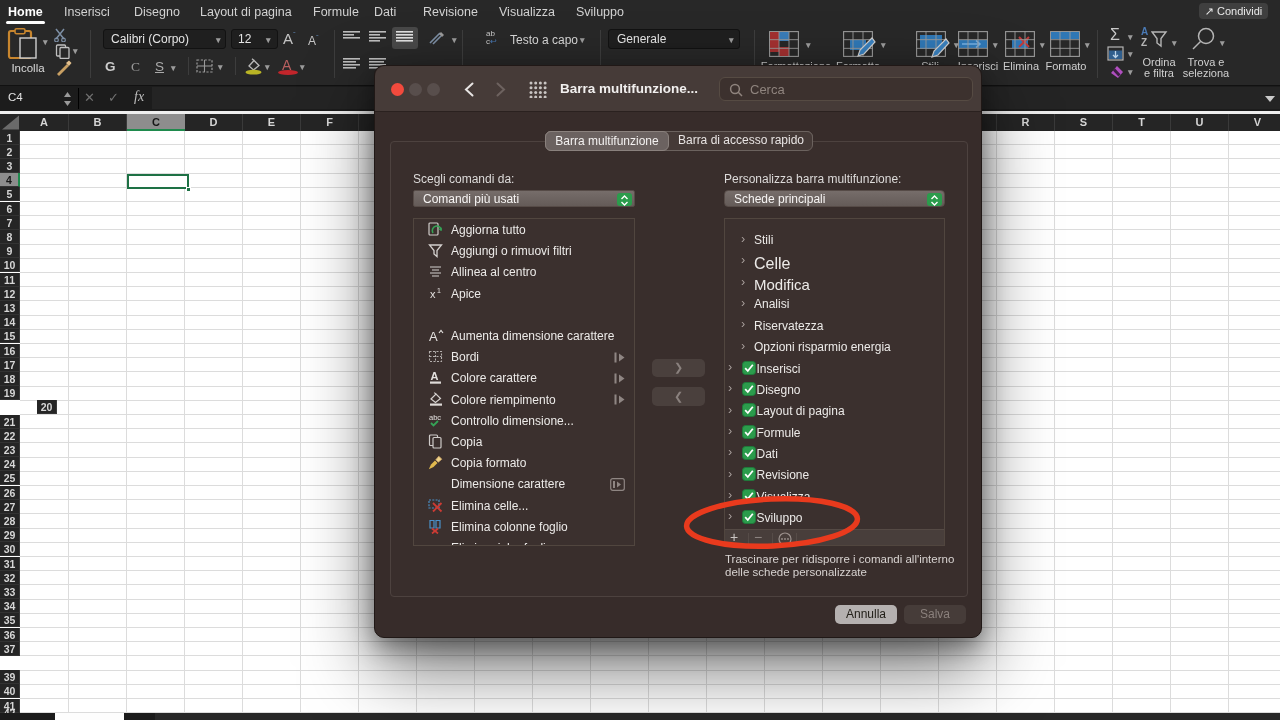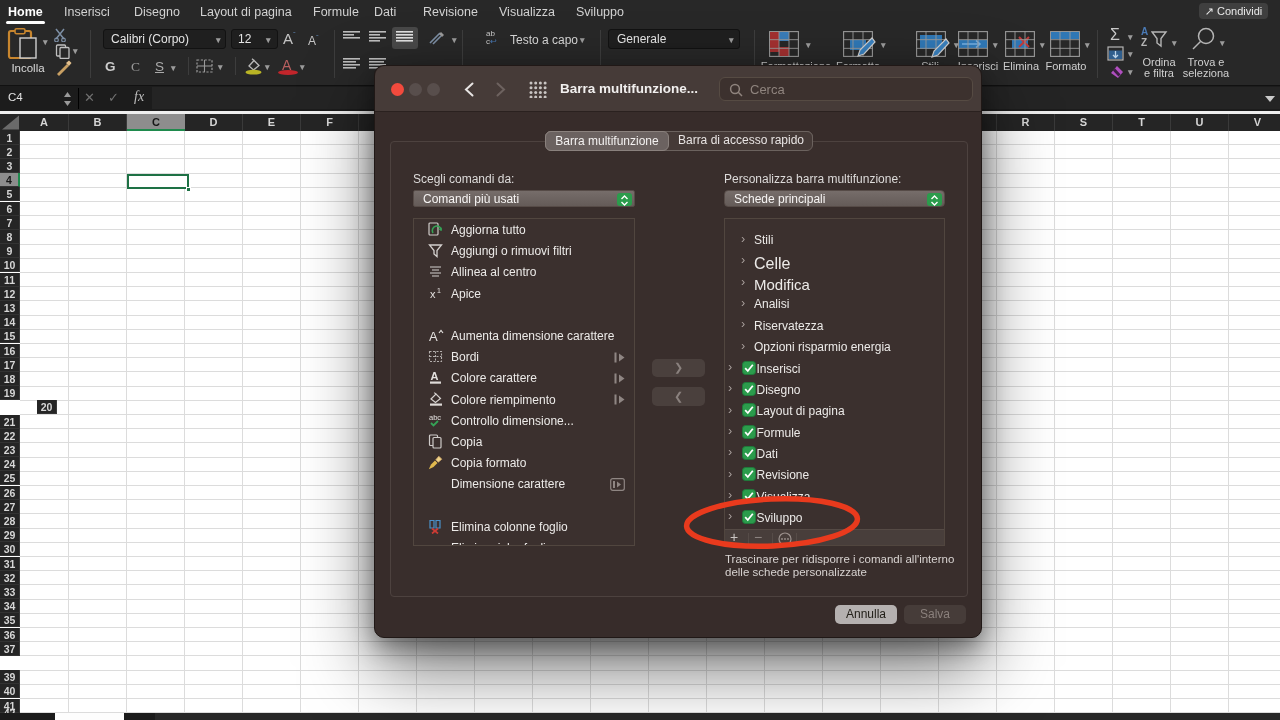--- a/index.html
+++ b/index.html
@@ -439,20 +439,27 @@
 <div class="abs" style="left:37px;top:3.5px;font-size:12px;color:#eceae8;white-space:nowrap;">Copia formato</div>
 </div>
 <div class="abs" style="left:0;top:254.9px;width:222px;height:21px;">
 <div class="abs" style="left:37px;top:3.5px;font-size:12px;color:#eceae8;white-space:nowrap;">Dimensione carattere</div>
 <svg class="abs" style="left:196px;top:4px;" width="15" height="13" viewBox="0 0 15 13">
             <rect x="0.7" y="0.7" width="13.6" height="11.6" rx="2" fill="none" stroke="#8f8683" stroke-width="1.2"></rect>
             <rect x="3" y="3" width="2" height="7" fill="#8f8683"></rect>
             <path d="M7 3.5 L11 6.5 L7 9.5 Z" fill="#8f8683"></path>
           </svg>
 </div>
+<div class="abs" style="left:0;top:276.1px;width:222px;height:21px;">
+<div class="abs" style="left:14px;top:2.5px;width:16px;height:16px;"><svg width="16" height="15" viewBox="0 0 16 15">
+              <rect x="1" y="2" width="10" height="8" fill="none" stroke="#4a90c9" stroke-width="1.2" stroke-dasharray="2 1.3"></rect>
+              <path d="M5 13.5 L13.5 5 M13.5 13.5 L5 5" stroke="#cc3b34" stroke-width="1.8"></path>
+            </svg></div>
+<div class="abs" style="left:37px;top:3.5px;font-size:12px;color:#eceae8;white-space:nowrap;">Elimina celle...</div>
+</div>
 <div class="abs" style="left:0;top:297.3px;width:222px;height:21px;">
 <div class="abs" style="left:14px;top:2.5px;width:16px;height:16px;"><svg width="16" height="15" viewBox="0 0 16 15">
               <path d="M2 1.5 H6 V9 H2 Z M8 1.5 H12 V9 H8 Z" fill="none" stroke="#4a90c9" stroke-width="1.2"></path>
               <path d="M4 9.5 L10 14.5 M10 9.5 L4 14.5" stroke="#cc3b34" stroke-width="1.7"></path>
             </svg></div>
 <div class="abs" style="left:37px;top:3.5px;font-size:12px;color:#eceae8;white-space:nowrap;">Elimina colonne foglio</div>
 </div>
 <div class="abs" style="left:0;top:318.5px;width:222px;height:21px;">
 <div class="abs" style="left:37px;top:3.5px;font-size:12px;color:#eceae8;white-space:nowrap;">Elimina righe foglio</div>
 </div>

